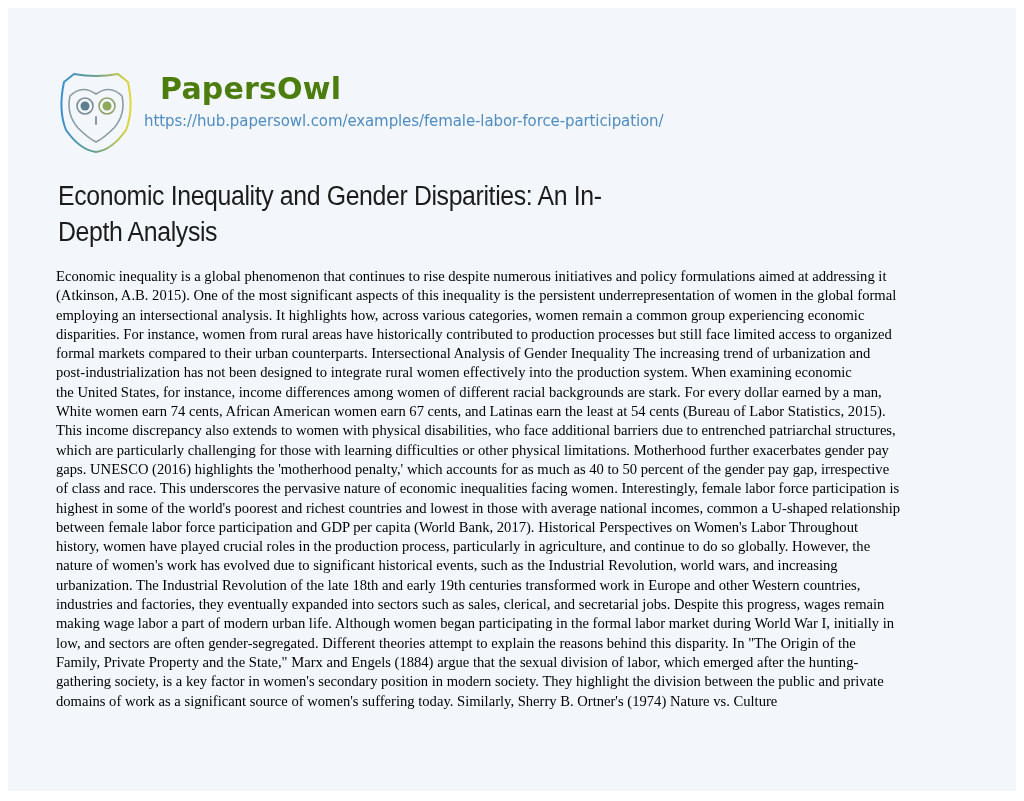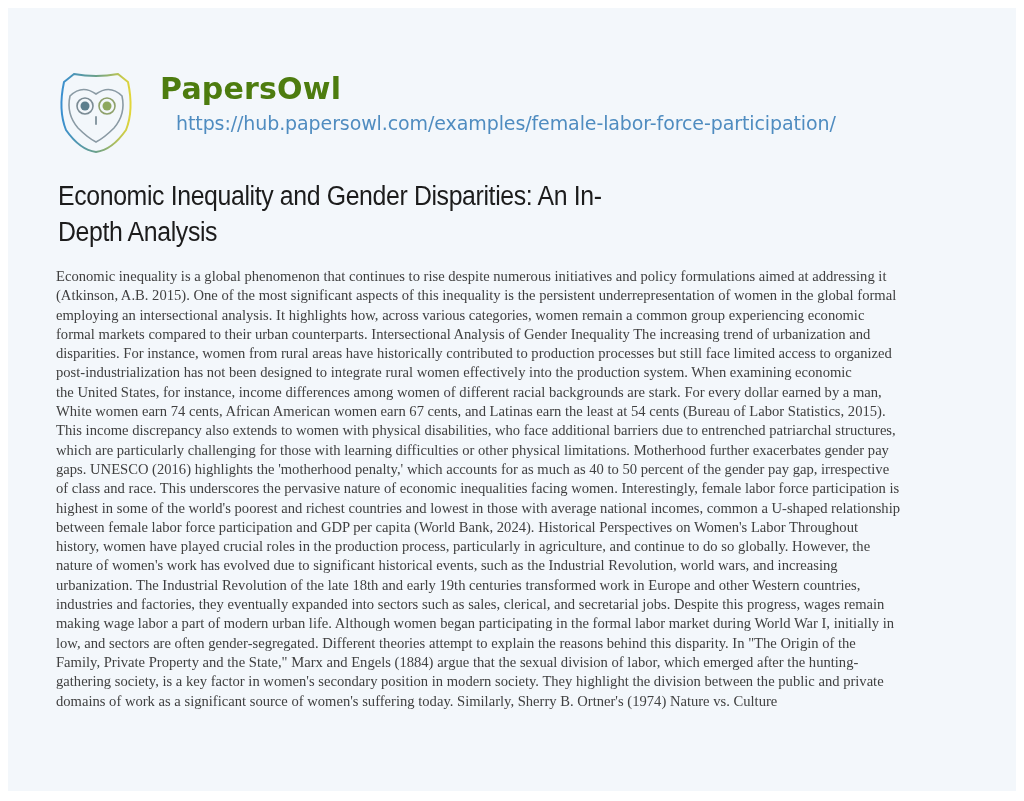--- a/index.html
+++ b/index.html
@@ -43,24 +43,24 @@
       font-family: "DejaVu Sans", sans-serif;
       font-weight: bold;
       font-size: 30px;
       color: #4d7c0f;
       letter-spacing: 0.2px;
       line-height: 38px;
       display: block;
     }
     .brand-url {
       position: absolute;
-      left: 168px;
+      left: 136px;
       top: 104px;
       font-family: "DejaVu Sans", sans-serif;
-      font-size: 19px;
+      font-size: 15px;
       color: #4f8cc0;
       text-decoration: none;
       white-space: nowrap;
       letter-spacing: -0.1px;
       text-align: right;
     }
     .title {
       position: absolute;
       left: 50px;
       top: 170px;
@@ -77,21 +77,21 @@
     }
     .body-text {
       position: absolute;
       left: 48px;
       top: 259px;
       width: 926px;
       margin: 0;
       font-family: "Liberation Serif", serif;
       font-size: 14.6px;
       line-height: 19.3px;
-      color: #404040;
+      color: #000000;
     }
     .body-text .line {
       display: block;
       white-space: nowrap;
     }
   </style>
 </head>
 <body>
 
 <div class="card">
@@ -126,31 +126,31 @@
 
   <h1 class="title">
     <span style="display:block">Economic Inequality and Gender Disparities: An In-</span>
     <span style="display:block">Depth Analysis</span>
   </h1>
 
   <p class="body-text">
     <span class="line">Economic inequality is a global phenomenon that continues to rise despite numerous initiatives and policy formulations aimed at addressing it</span>
     <span class="line">(Atkinson, A.B. 2015). One of the most significant aspects of this inequality is the persistent underrepresentation of women in the global formal</span>
     <span class="line">employing an intersectional analysis. It highlights how, across various categories, women remain a common group experiencing economic</span>
+    <span class="line">disparities. For instance, women from rural areas have historically contributed to production processes but still face limited access to organized</span>
     <span class="line">formal markets compared to their urban counterparts. Intersectional Analysis of Gender Inequality The increasing trend of urbanization and</span>
-    <span class="line">disparities. For instance, women from rural areas have historically contributed to production processes but still face limited access to organized</span>
     <span class="line">post-industrialization has not been designed to integrate rural women effectively into the production system. When examining economic</span>
     <span class="line">the United States, for instance, income differences among women of different racial backgrounds are stark. For every dollar earned by a man,</span>
     <span class="line">White women earn 74 cents, African American women earn 67 cents, and Latinas earn the least at 54 cents (Bureau of Labor Statistics, 2015).</span>
     <span class="line">This income discrepancy also extends to women with physical disabilities, who face additional barriers due to entrenched patriarchal structures,</span>
     <span class="line">which are particularly challenging for those with learning difficulties or other physical limitations. Motherhood further exacerbates gender pay</span>
     <span class="line">gaps. UNESCO (2016) highlights the 'motherhood penalty,' which accounts for as much as 40 to 50 percent of the gender pay gap, irrespective</span>
     <span class="line">of class and race. This underscores the pervasive nature of economic inequalities facing women. Interestingly, female labor force participation is</span>
     <span class="line">highest in some of the world's poorest and richest countries and lowest in those with average national incomes, common a U-shaped relationship</span>
-    <span class="line">between female labor force participation and GDP per capita (World Bank, 2024). Historical Perspectives on Women's Labor Throughout</span>
+    <span class="line">between female labor force participation and GDP per capita (World Bank, 2017). Historical Perspectives on Women's Labor Throughout</span>
     <span class="line">history, women have played crucial roles in the production process, particularly in agriculture, and continue to do so globally. However, the</span>
     <span class="line">nature of women's work has evolved due to significant historical events, such as the Industrial Revolution, world wars, and increasing</span>
     <span class="line">urbanization. The Industrial Revolution of the late 18th and early 19th centuries transformed work in Europe and other Western countries,</span>
     <span class="line">industries and factories, they eventually expanded into sectors such as sales, clerical, and secretarial jobs. Despite this progress, wages remain</span>
     <span class="line">making wage labor a part of modern urban life. Although women began participating in the formal labor market during World War I, initially in</span>
     <span class="line">low, and sectors are often gender-segregated. Different theories attempt to explain the reasons behind this disparity. In "The Origin of the</span>
     <span class="line">Family, Private Property and the State," Marx and Engels (1884) argue that the sexual division of labor, which emerged after the hunting-</span>
     <span class="line">gathering society, is a key factor in women's secondary position in modern society. They highlight the division between the public and private</span>
     <span class="line">domains of work as a significant source of women's suffering today. Similarly, Sherry B. Ortner's (1974) Nature vs. Culture</span>
   </p>

